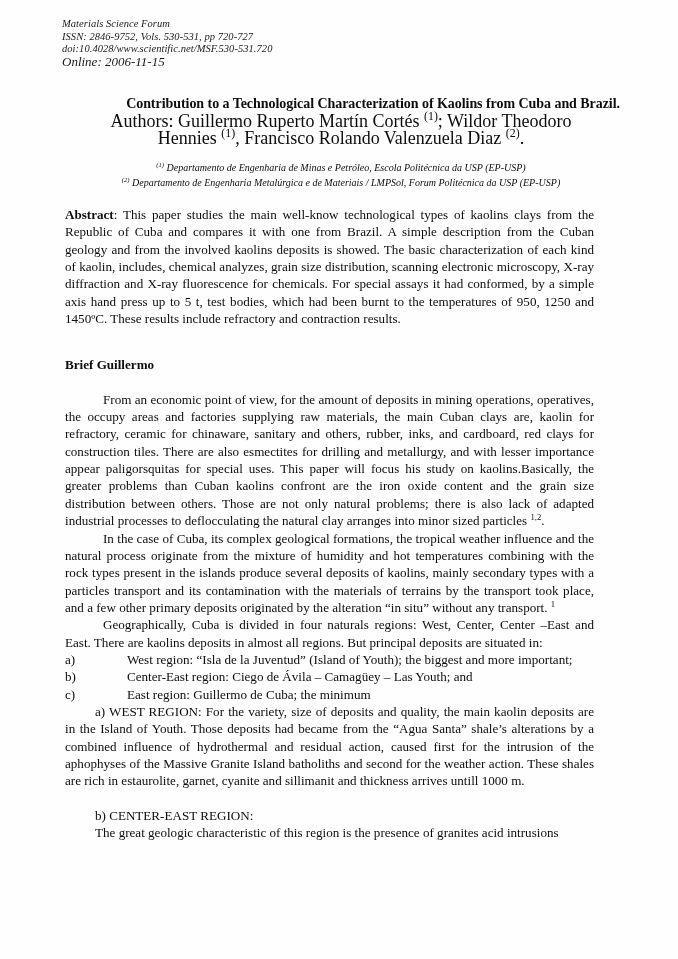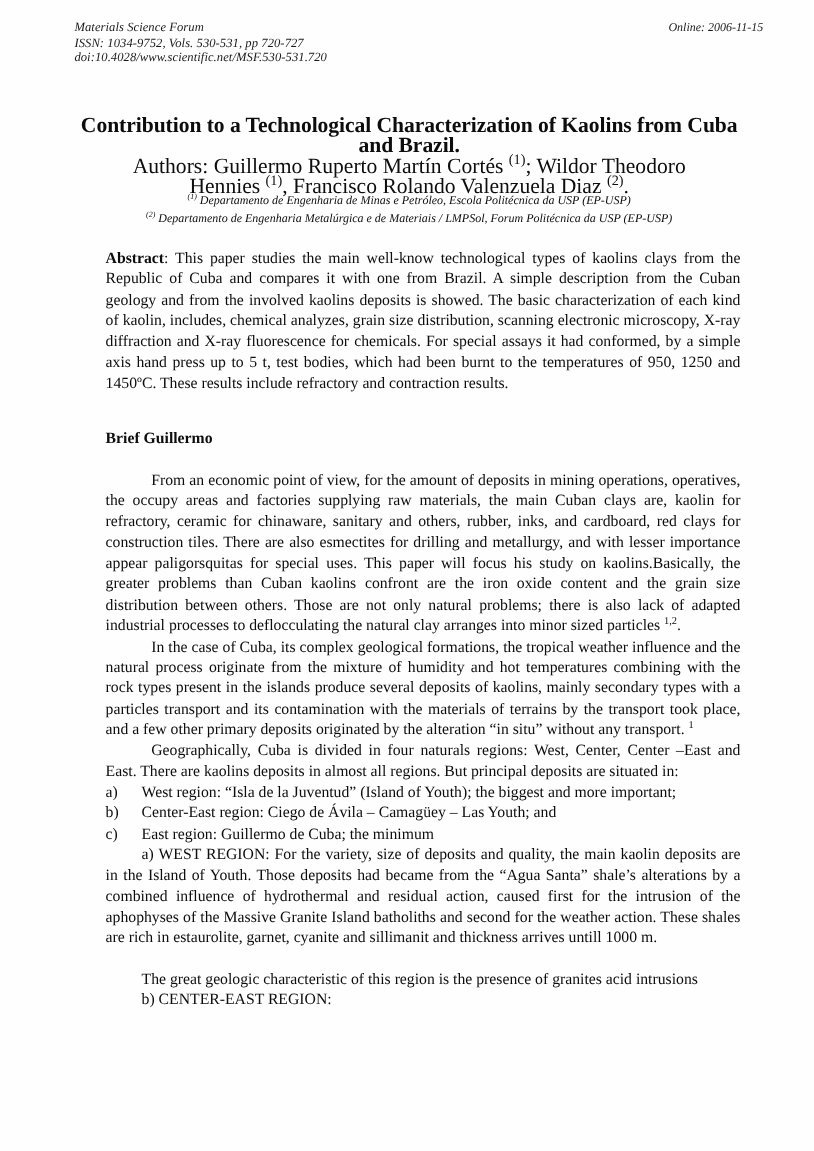--- a/index.html
+++ b/index.html
@@ -24,54 +24,56 @@
     overflow: hidden;
   }
 
   
   .masthead {
     position: absolute;
     top: 18px;
     left: 62px;
     right: 42px;
     display: flex;
-    justify-content: space-between;
+    justify-content: center;
     align-items: flex-start;
+    flex-direction: column;
   }
   .masthead-left {
     font-style: italic;
     font-size: 10.5px;
     line-height: 12.6px;
     letter-spacing: 0.05px;
     color: #1a1a1a;
   }
   .masthead-left div { white-space: nowrap; }
   .masthead-right {
     font-style: italic;
-    font-size: 10px;
+    font-size: 13px;
     line-height: 12.6px;
     color: #1a1a1a;
     white-space: nowrap;
     padding-top: 0px;
   }
 
   
   .titleblock {
     position: absolute;
     top: 96px;
     left: 62px;
     right: 58px;
     text-align: center;
   }
   .doc-title {
     font-weight: bold;
-    font-size: 18px;
+    font-size: 14px;
     line-height: 16.5px;
     letter-spacing: -0.05px;
     margin: 0;
+    text-align: right;
   }
   .doc-authors {
     font-size: 18px;
     line-height: 17px;
     margin: 0.5px 0 0 0;
     padding: 0 22px;
   }
   sup { font-size: 0.66em; vertical-align: super; line-height: 0; }
 
   
@@ -84,21 +86,21 @@
     font-style: italic;
     font-size: 10px;
     line-height: 14.5px;
   }
   .affiliations div { white-space: nowrap; }
 
   
   .col {
     position: absolute;
     top: 206px;
-    left: 88px;
+    left: 65px;
     width: 529px;
   }
   p {
     margin: 0;
     font-size: 13.1px;
     line-height: 17.35px;
     text-align: justify;
     text-justify: inter-word;
   }
   .abstract { text-align: justify; }
@@ -126,31 +128,31 @@
     display: flex;
     font-size: 13.1px;
     line-height: 17.35px;
     text-align: left;
   }
   .lettered-list .marker {
     width: 30px;
     flex: 0 0 30px;
     text-align: left;
   }
-  .lettered-list .item-text { flex: 1 1 auto; }
+  .lettered-list .item-text { flex: 1 1 auto; margin-left: 32px; }
 </style>
 </head>
 <body>
 
 <div class="page">
 
   <div class="masthead">
     <div class="masthead-left">
       <div>Materials Science Forum</div>
-      <div>ISSN: 1034-9752, Vols. 530-531, pp 720-727</div>
+      <div>ISSN: 2846-9752, Vols. 530-531, pp 720-727</div>
       <div>doi:10.4028/www.scientific.net/MSF.530-531.720</div>
     </div>
     <div class="masthead-right">Online: 2006-11-15</div>
   </div>
 
   <div class="titleblock">
     <div class="doc-title">Contribution to a Technological Characterization of Kaolins from Cuba and Brazil.</div>
     <div class="doc-authors"><span>Authors: Guillermo Ruperto Martín Cortés </span><sup>(1)</sup><span>; Wildor Theodoro Hennies </span><sup>(1)</sup><span>, Francisco</span> <span>Rolando Valenzuela Diaz </span><sup>(2)</sup><span>.</span></div>
   </div>
 
@@ -188,17 +190,17 @@
         <span class="marker">c)</span>
         <span class="item-text">East region: Guillermo de Cuba; the minimum</span>
       </li>
     </ul>
 
     <p class="indent-sm">a) WEST REGION: For the variety, size of deposits and quality, the main kaolin deposits are in the Island of Youth. Those deposits had became from the “Agua Santa” shale’s alterations by a combined influence of hydrothermal and residual action, caused first for the intrusion of the aphophyses of the Massive Granite Island batholiths and second for the weather action. These shales are rich in estaurolite, garnet, cyanite and sillimanit and thickness arrives untill 1000 m.</p>
 
 
     <div class="gap-md"></div>
 
+    <p class="indent-sm">b) CENTER-EAST REGION:</p>
     <p class="indent-sm">The great geologic characteristic of this region is the presence of granites acid intrusions</p>
-    <p class="indent-sm">b) CENTER-EAST REGION:</p>
 
   </div>
 </div>
 
 </body></html>

